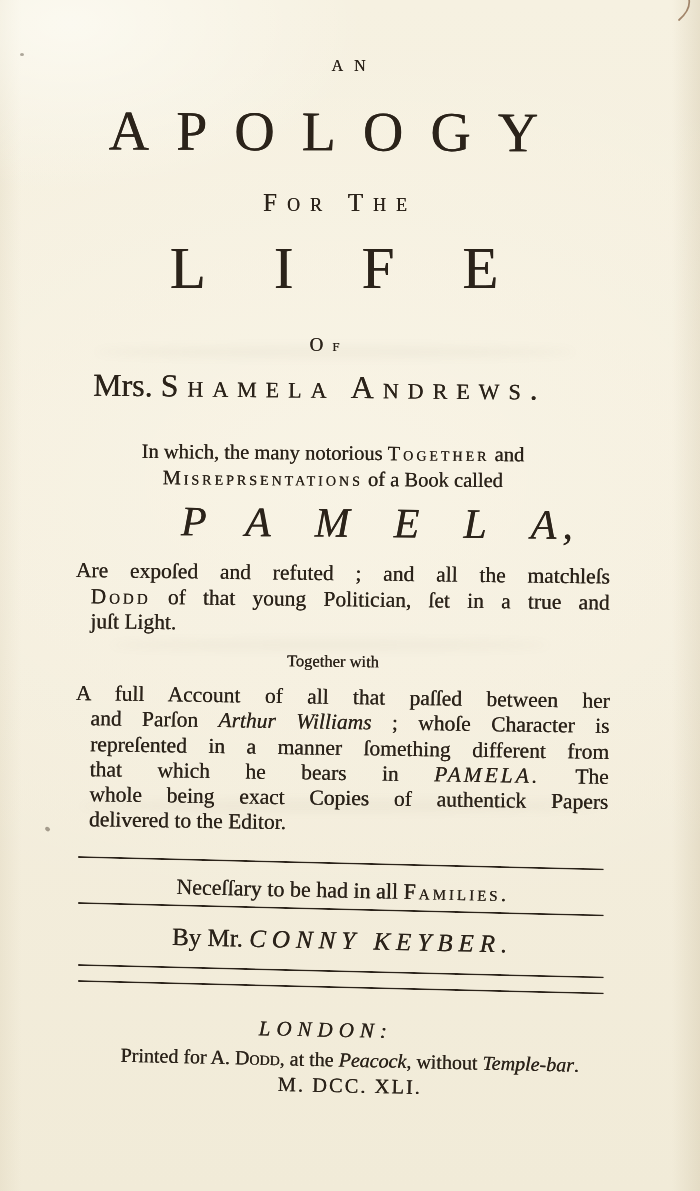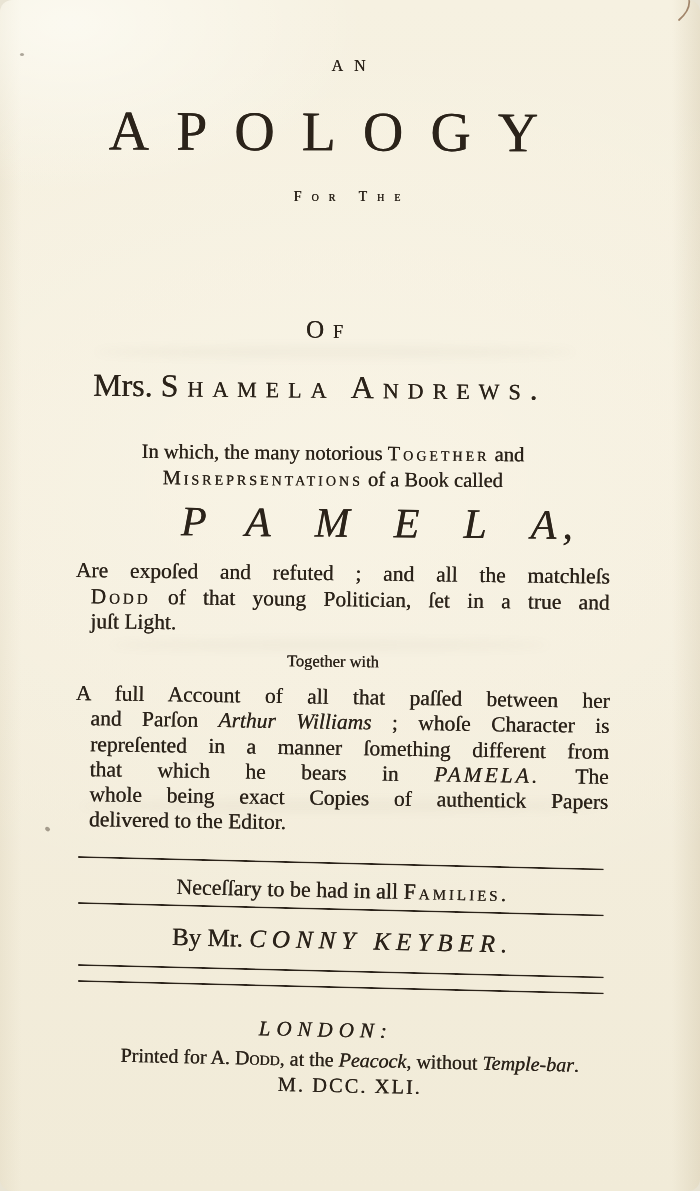--- a/index.html
+++ b/index.html
@@ -7,39 +7,38 @@
     position:relative; width:700px; height:1191px; overflow:hidden;
     font-family:"Liberation Serif","DejaVu Serif",serif;
     color:#2b231a;
     text-shadow:0.3px 0 0 currentColor;
     background:
       radial-gradient(ellipse 420px 240px at 10% 2%, rgba(255,255,250,0.6), rgba(255,255,250,0) 70%),
       radial-gradient(ellipse 900px 600px at 48% 40%, rgba(255,252,242,0.35), rgba(255,252,242,0) 75%),
       linear-gradient(90deg, rgba(221,211,186,0.35) 0%, rgba(221,211,186,0) 3%),
       linear-gradient(270deg, rgba(205,192,162,0.35) 0%, rgba(205,192,162,0) 4%),
       linear-gradient(180deg,#f6f1e1 0%,#f4eedd 55%,#f1ebd8 100%);
-    border-radius: 12px;
   }
   .blk{position:absolute;}
   .ctr{text-align:center;}
   .jline{text-align:justify; text-align-last:justify;}
   .ind{padding-left:15px;}
   .sc{font-variant:small-caps;}
   .it{font-style:italic;}
   .sp-a{letter-spacing:3px;}
   .sp-b{letter-spacing:6px;}
   .sp-c{letter-spacing:9px;}
   .ls44{letter-spacing:44px;}
   .tuck{margin-left:-38px;}
 
   #an      {top:57px;  left:76px; width:534px; font-size:16px; letter-spacing:11px; padding-left:11px;}
   #apology {top:98px;  left:10px; width:600px; font-size:56px; letter-spacing:27px; padding-left:27px; transform:rotate(0.25deg); transform-origin:left top;}
-  #forthe  {top:189px; left:32px; width:620px; font-size:14px; font-variant:small-caps; letter-spacing:10px; padding-left:10px;}
+  #forthe  {top:189px; left:20px; width:620px; font-size:25px; font-variant:small-caps; letter-spacing:10px; padding-left:10px;}
   #life    {top:234px; left:0;    width:600px; font-size:59px; letter-spacing:68px; padding-left:68px;}
-  #of      {top:316px; left:10px; width:620px; font-size:25px; font-variant:small-caps; letter-spacing:9px; padding-left:9px;}
+  #of      {top:334px; left:10px; width:620px; font-size:19px; font-variant:small-caps; letter-spacing:9px; padding-left:9px;}
   #author  {top:366px; left:10px; width:620px; font-size:32px; transform:rotate(0.5deg); transform-origin:left top;}
   #which   {top:437px; left:26px; width:614px; font-size:20.5px; line-height:26px; transform:rotate(0.5deg); transform-origin:left top;}
   #pamela  {top:496px; left:26px; width:614px; font-size:42px; padding-left:44px; transform:rotate(0.5deg); transform-origin:left top;}
   #exposed {top:558px; left:76px; width:534px; font-size:21.5px; line-height:25.5px; transform:rotate(0.7deg); transform-origin:left top;}
   #together{top:648px; left:26px; width:614px; font-size:16.5px; transform:rotate(0.7deg); transform-origin:left top;}
   #account {top:681px; left:76px; width:534px; font-size:21.5px; line-height:25.3px; transform:rotate(0.85deg); transform-origin:left top;}
   #families{top:872px; left:76px; width:534px; font-size:22px; transform:rotate(1.2deg); transform-origin:left top;}
   #keyber  {top:921px; left:76px; width:534px; font-size:25px; transform:rotate(1.25deg); transform-origin:left top;}
   #london  {top:1011px;left:10px; width:620px; font-size:21px; padding-left:6px; transform:rotate(1.2deg); transform-origin:left top;}
   #printed {top:1042px;left:40px; width:620px; font-size:20px; transform:rotate(1.25deg); transform-origin:left top;}
@@ -72,20 +71,21 @@
   </svg>
   <div class="speck" id="speck1"></div>
   <div class="speck" id="speck2"></div>
   <div class="smudge" id="sm1"></div>
   <div class="smudge" id="sm2"></div>
   <div class="smudge" id="sm3"></div>
 
   <div id="an" class="blk ctr">AN</div>
   <div id="apology" class="blk ctr">APOLOGY</div>
   <div id="forthe" class="blk ctr">For The</div>
+  <div id="life" class="blk ctr">LIFE</div>
   <div id="of" class="blk ctr">Of</div>
   <div id="author" class="blk ctr"><span>Mrs. </span><span class="sc sp-c">Shamela Andrews.</span></div>
 
   <div id="which" class="blk ctr">
     <div><span>In which, the many notorious </span><span class="sc sp-a">Together</span><span> and</span></div>
     <div><span class="sc sp-a">Misreprsentations</span><span> of a Book called</span></div>
   </div>
 
   <div id="pamela" class="blk ctr"><span class="it ls44">PAMELA</span><span class="it tuck">,</span></div>
 

